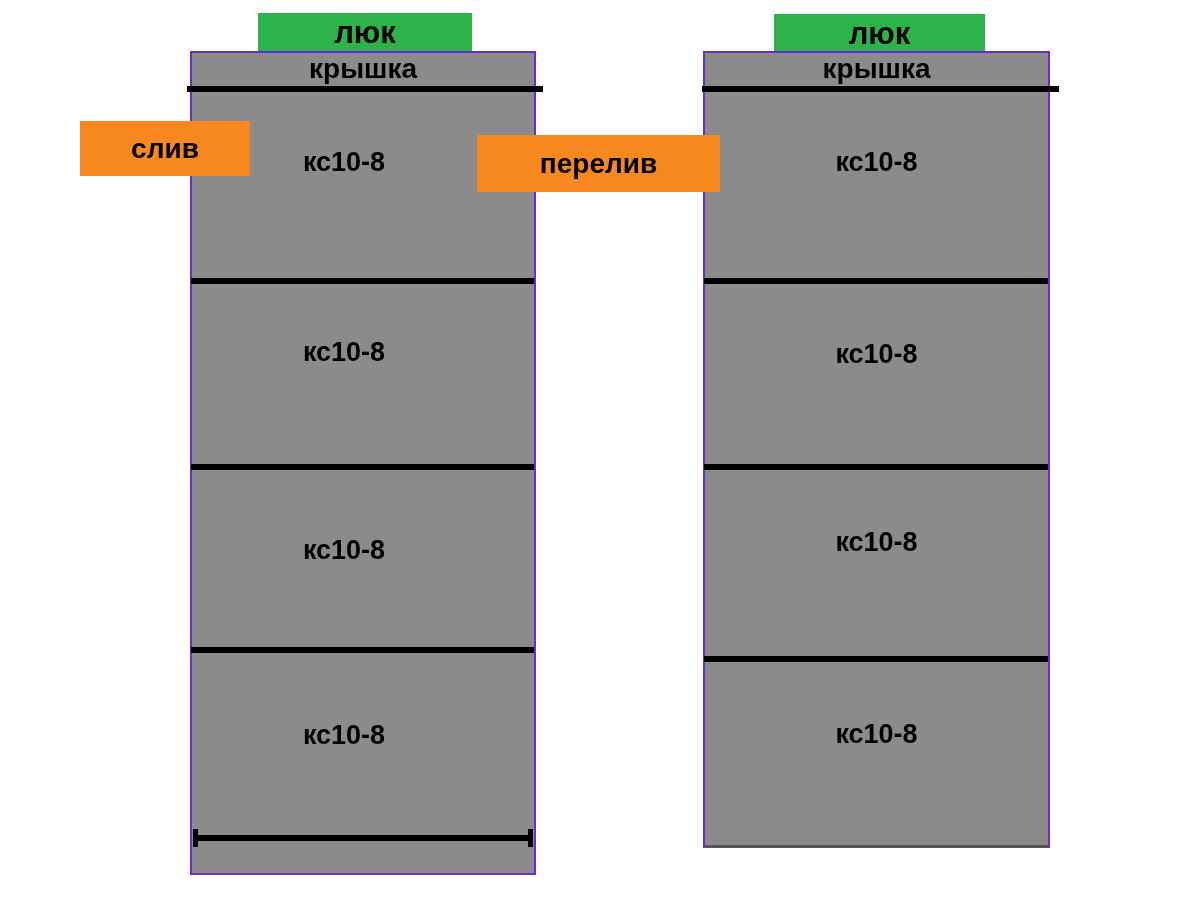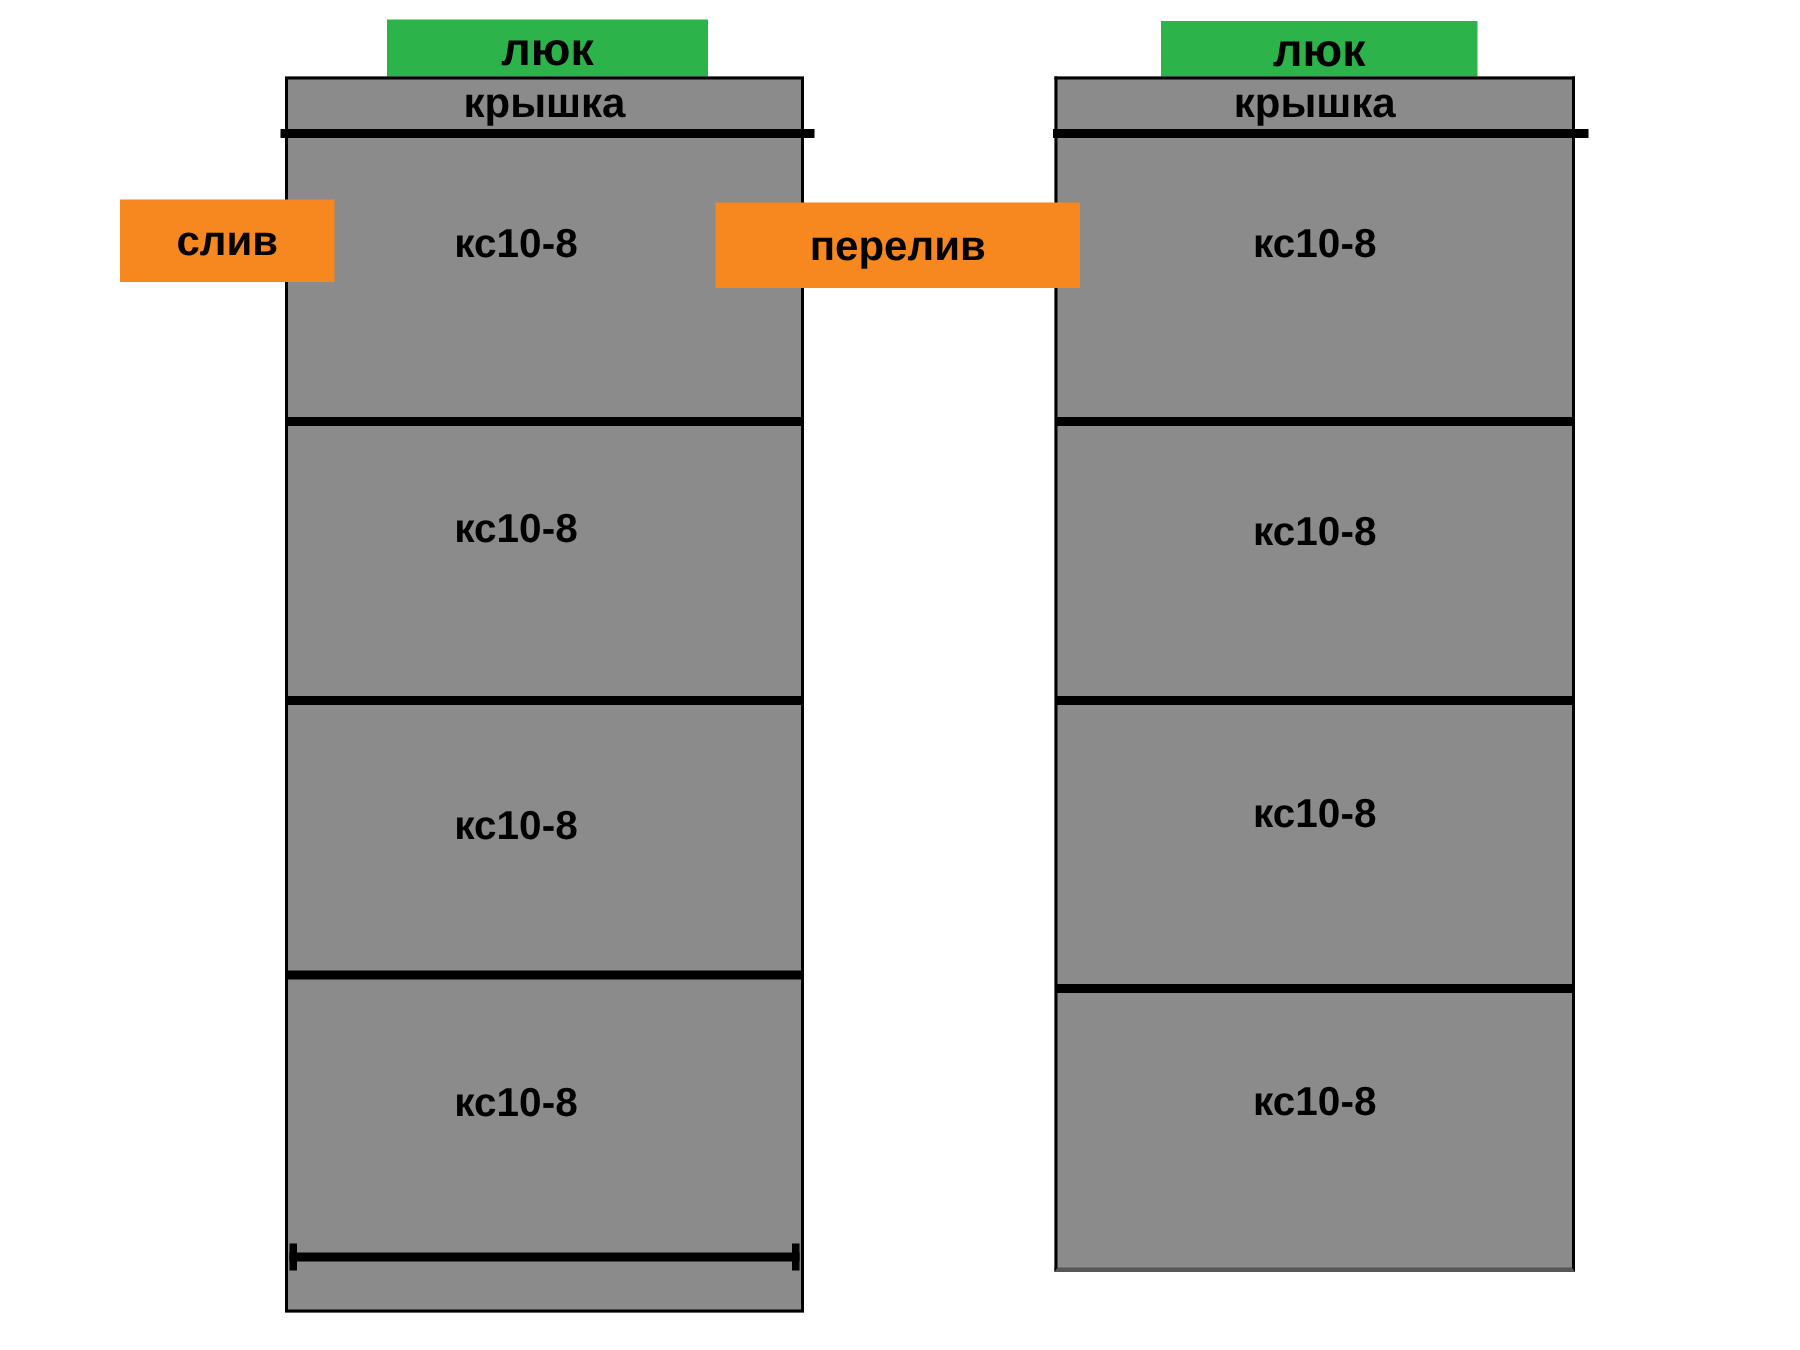--- a/index.html
+++ b/index.html
@@ -22,21 +22,21 @@
   }
   .hatch-label {
     font-size: 31px; font-weight: 700; color: #000;
   }
   .hatch-left  { left: 258px; top: 13px; width: 214px; height: 40px; }
   .hatch-right { left: 774px; top: 14px; width: 211px; height: 39px; }
 
   .well {
     position: absolute;
     background: var(--ring-gray);
-    border: 2px solid #000000;
+    border: 2px solid #6d28d9;
     z-index: 2;
   }
   .well-left  { left: 190px; top: 51px; width: 346px; height: 824px; }
   .well-right { left: 703px; top: 51px; width: 347px; height: 797px; border-bottom: 3px solid #565656; }
 
   .cover-label {
     position: absolute; left: 0; top: -1px; width: 100%; height: 34px;
     line-height: 34px; text-align: center;
     font-size: 28px; font-weight: 700; color: #000;
   }
@@ -76,21 +76,21 @@
     font-size: 27px; font-weight: 700; color: #000;
   }
 
   .callout {
     position: absolute;
     background: var(--callout-orange);
     display: flex; align-items: center; justify-content: center;
     font-size: 28px; font-weight: 700; color: #000;
     z-index: 3;
   }
-  .callout-drain    { left: 80px;  top: 133px; width: 143px; height: 55px; }
+  .callout-drain    { left: 80px;  top: 121px; width: 170px; height: 55px; }
   .callout-overflow { left: 477px; top: 135px; width: 243px; height: 57px; }
 </style>
 </head>
 <body>
 
 <div class="canvas">
 
   <div class="hatch hatch-left">
     <span class="hatch-label">люк</span>
   </div>

